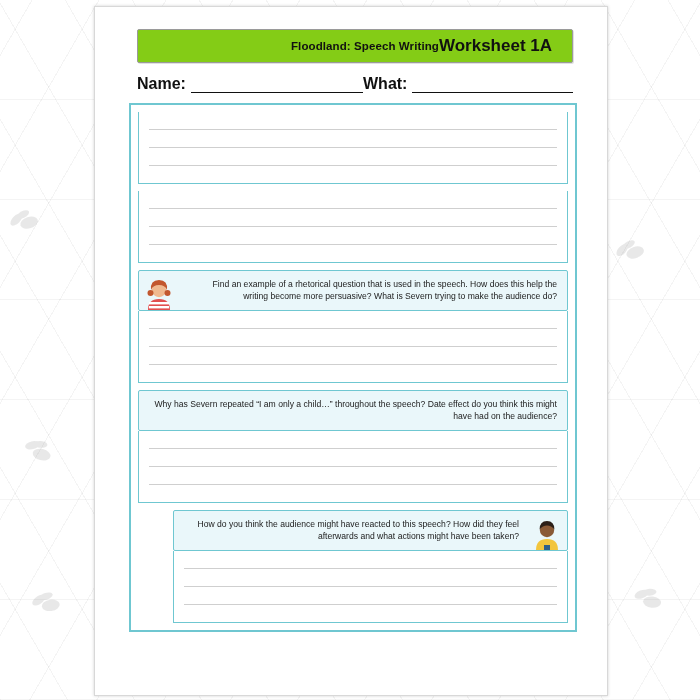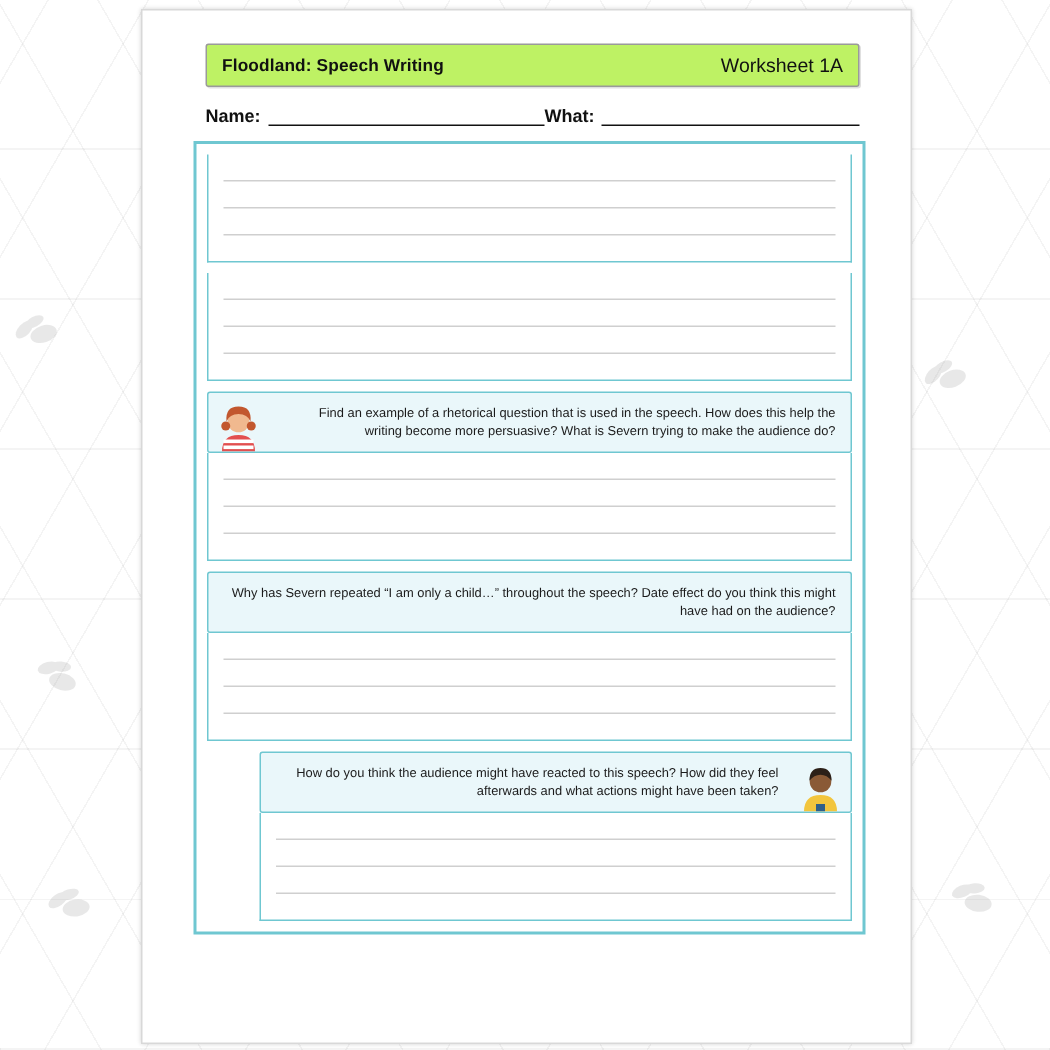--- a/index.html
+++ b/index.html
@@ -57,44 +57,44 @@
     position: absolute;
     left: 0; top: 0; right: 0; bottom: 0;
     padding: 22px 24px 4px 24px;
     box-sizing: border-box;
   }
 
   
   .title-bar {
     display: flex;
     align-items: center;
-    justify-content: space-between;
+    justify-content: flex-end;
     border: 1px solid #9a9a9a;
     border-radius: 2px;
-    padding: 6px 10px;
+    padding: 6px 20px;
     margin: 0 10px 0 18px;
-    background: #bef264;
+    background: #84cc16;
     box-shadow: 1px 1px 0 rgba(0,0,0,0.12);
   }
   .title-left {
     font-size: 11.5px;
     font-weight: bold;
     color: #111;
     letter-spacing: 0.1px;
   }
   .title-right {
-    font-size: 13px;
-    font-weight: normal;
+    font-size: 17px;
+    font-weight: bold;
     color: #111;
   }
 
   .name-date {
     display: flex;
     margin: 12px 10px 10px 18px;
-    font-size: 12px;
+    font-size: 16px;
     font-weight: bold;
     color: #111;
   }
   .nd-group {
     display: flex;
     align-items: flex-end;
     flex: 1;
   }
   .nd-label { white-space: nowrap; }
   .nd-line {

